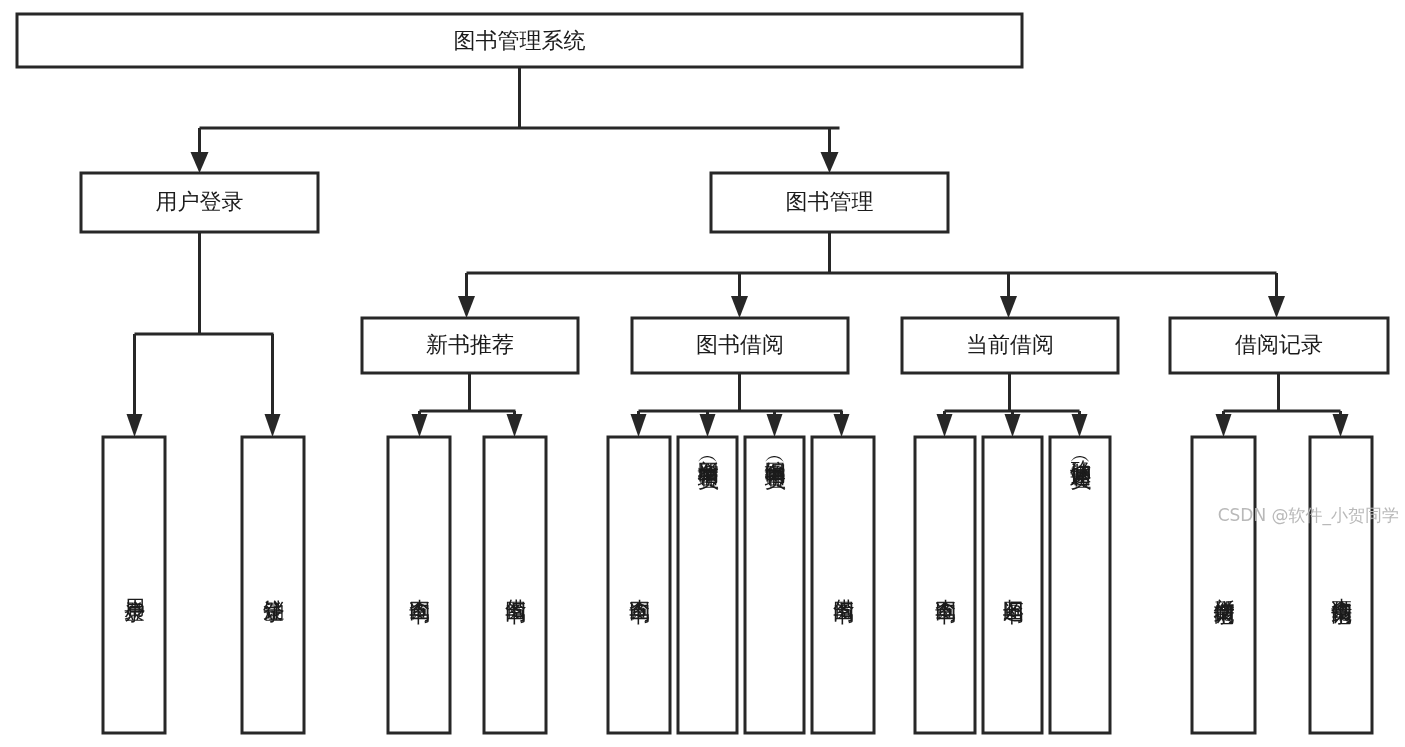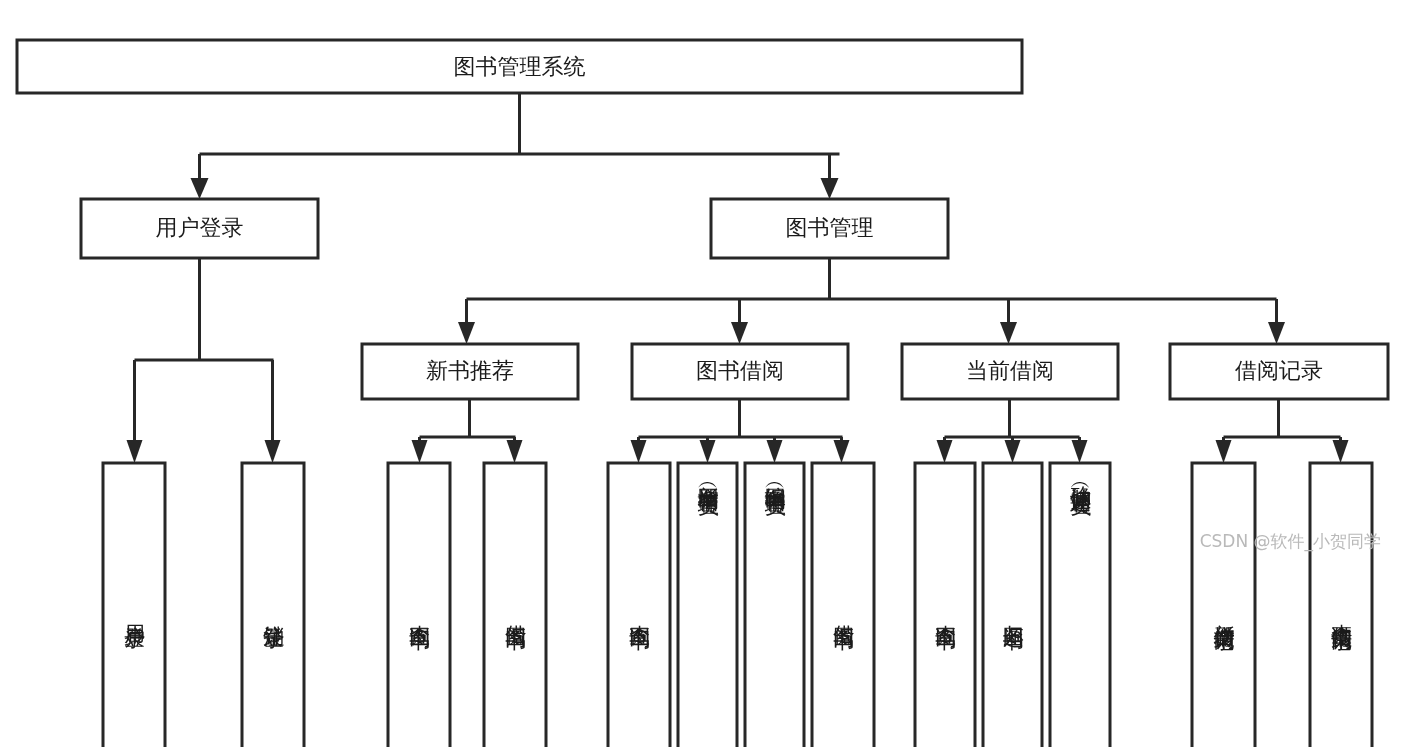--- a/index.html
+++ b/index.html
@@ -11,21 +11,20 @@
     width: 1405px;
     height: 747px;
     font-family: "DejaVu Sans", "Liberation Sans", sans-serif;
     overflow: hidden;
   }
   #diagram-root {
     position: relative;
     width: 1405px;
     height: 531px;
     background: #ffffff;
-    margin-top: 26px;
   }
   svg.flow {
     position: absolute;
     left: 0;
     top: 0;
     width: 1405px;
     height: 747px;
   }
   .node-rect {
     fill: #ffffff;
@@ -61,21 +60,21 @@
     text-orientation: upright;
     font-family: "DejaVu Sans", "Liberation Sans", sans-serif;
     font-size: 21px;
     line-height: 1.02;
     color: #1b1b1b;
     letter-spacing: 1.5px;
     white-space: nowrap;
   }
   .watermark {
     position: absolute;
-    right: 24px;
+    right: 6px;
     bottom: 4px;
     font-family: "DejaVu Sans", "Liberation Sans", sans-serif;
     font-size: 17px;
     color: #b9b9b9;
     white-space: nowrap;
   }
 </style>
 </head>
 <body>
 

